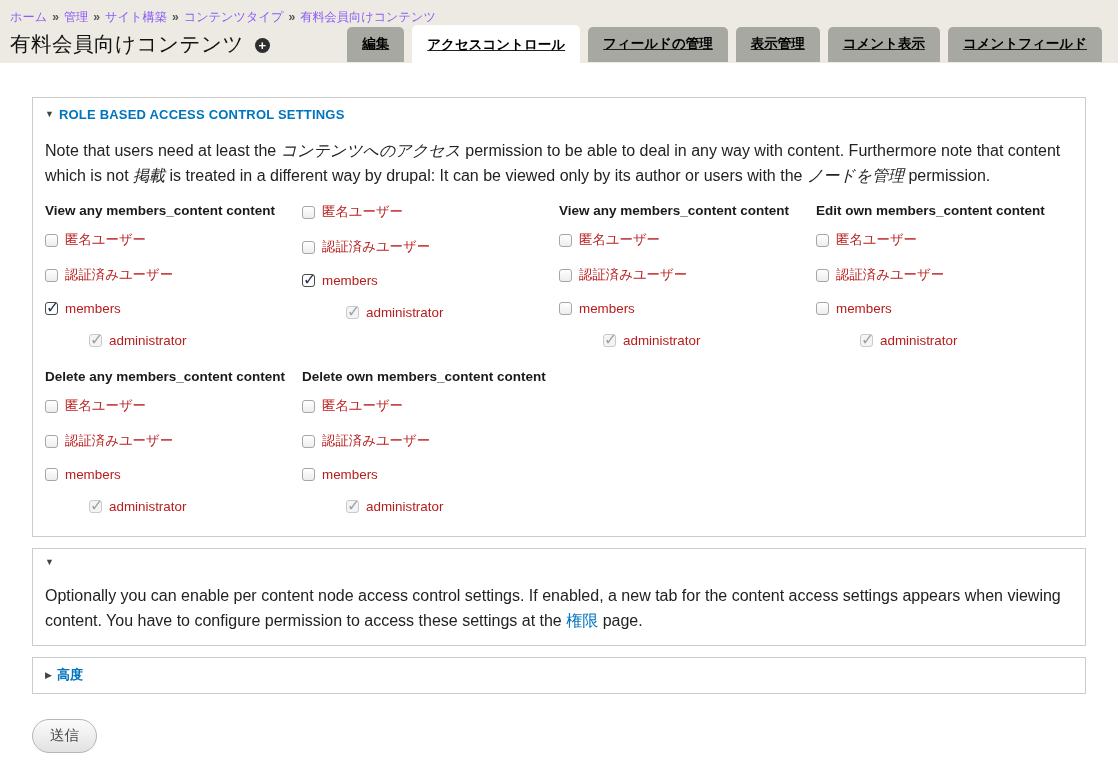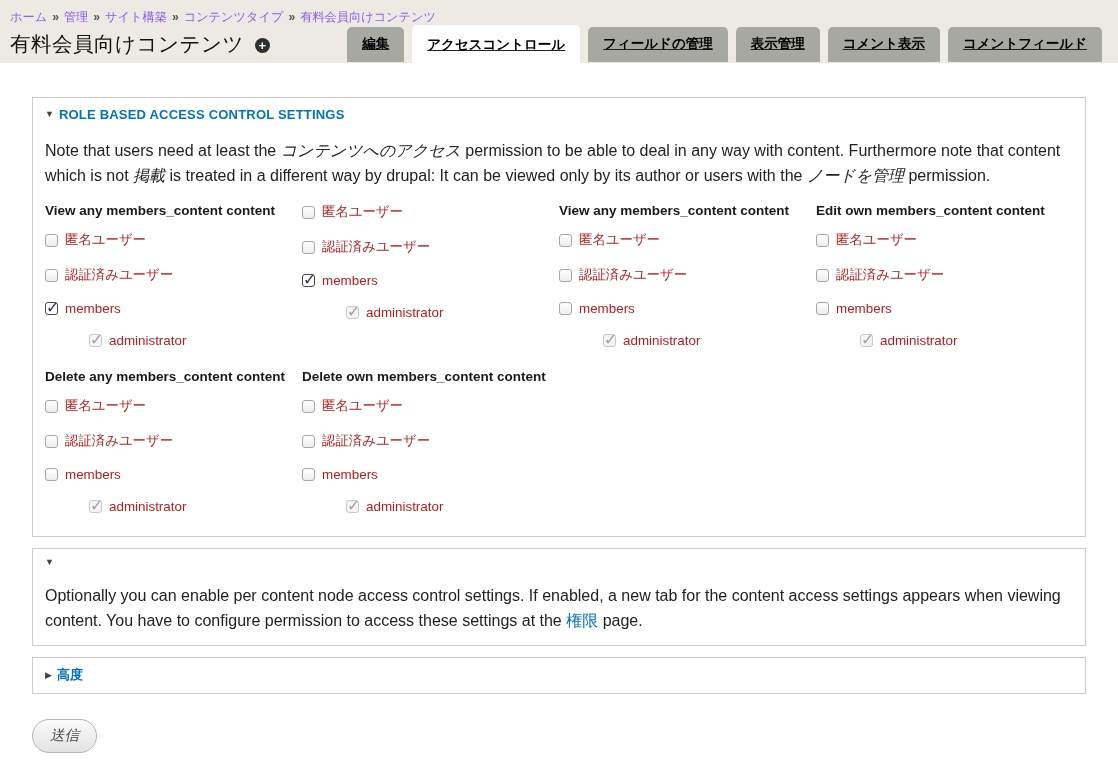--- a/index.html
+++ b/index.html
@@ -121,21 +121,20 @@
   
   .submit-btn {
     margin-top: 14px;
     font-family: inherit;
     font-size: 14.5px; color: #4a4a4a;
     padding: 6px 17px 7px;
     border: 1px solid #b5b5b5;
     border-radius: 17px;
     background: linear-gradient(#fbfbfb, #e2e2e2);
     cursor: pointer;
-    font-style: italic;
   }
 </style>
 </head>
 <body>
 
 <div class="page">
 
   <header class="hdr">
     <nav class="breadcrumb"><a class="bc-link">ホーム</a><span class="bc-sep">»</span><a class="bc-link">管理</a><span class="bc-sep">»</span><a class="bc-link">サイト構築</a><span class="bc-sep">»</span><a class="bc-link">コンテンツタイプ</a><span class="bc-sep">»</span><a class="bc-link">有料会員向けコンテンツ</a></nav>
     <div class="title-row">

